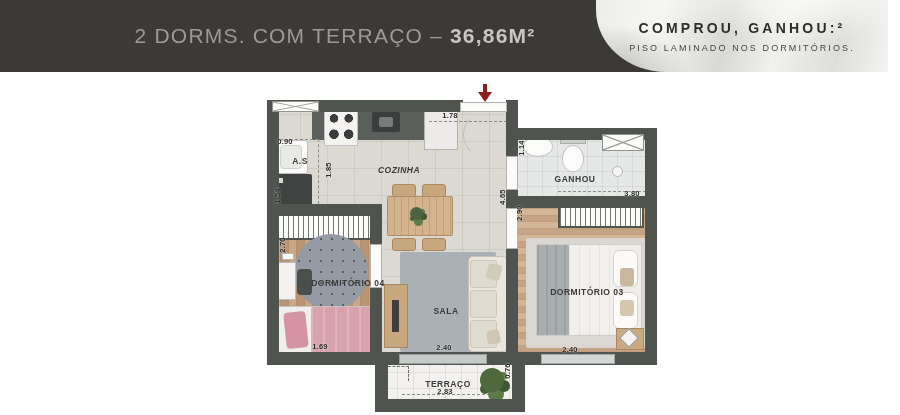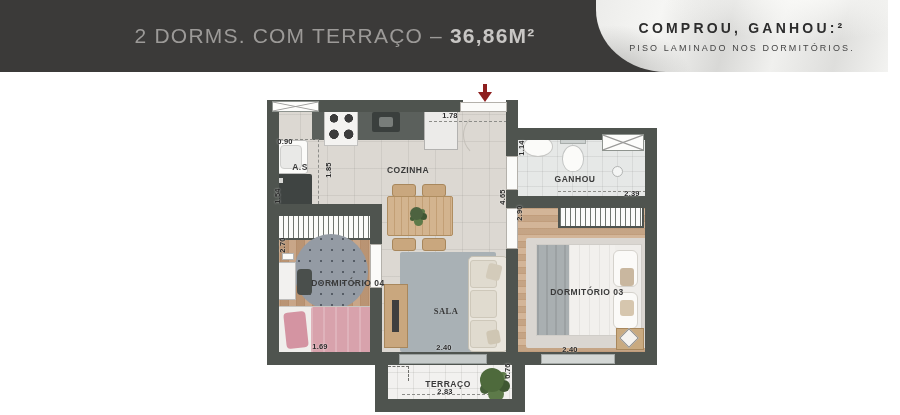--- a/index.html
+++ b/index.html
@@ -187,34 +187,34 @@
     <div class="abs" style="left:399px;top:354px;width:88px;height:10px;background:#c6cbca;border:1px solid #9aa09e;box-sizing:border-box;"></div>
     <div class="abs" style="left:541px;top:354px;width:74px;height:10px;background:#d3d7d5;border:1px solid #a5aaa8;box-sizing:border-box;"></div>
 
     <div class="abs" style="left:477px;top:84px;width:16px;height:19px;">
       <svg width="16" height="19">
           <rect x="6" y="0" width="4" height="9" fill="#8e1f1f"></rect>
           <polygon points="1,8 15,8 8,18" fill="#8e1f1f"></polygon>
         </svg>
     </div>
 
-    <div class="rlabel" style="left:300px;top:167px;">A.S</div>
-    <div class="rlabel" style="left:408px;top:170px;">COZINHA</div>
+    <div class="rlabel" style="left:300px;top:161px;">A.S</div>
+    <div class="rlabel" style="left:399px;top:170px;font-style:italic;">COZINHA</div>
     <div class="rlabel" style="left:575px;top:179px;">GANHOU</div>
     <div class="rlabel" style="left:348px;top:283px;">DORMITÓRIO 04</div>
     <div class="rlabel" style="left:587px;top:292px;">DORMITÓRIO 03</div>
-    <div class="rlabel" style="left:446px;top:311px;font-family:Liberation Serif, serif;">SALA</div>
+    <div class="rlabel" style="left:446px;top:311px;">SALA</div>
     <div class="rlabel" style="left:448px;top:384px;">TERRAÇO</div>
 
     <div class="dim" style="left:285px;top:142px;">0.90</div>
     <div class="dim v" style="left:278px;top:196px;">1.54</div>
     <div class="dim v" style="left:329px;top:170px;">1.85</div>
     <div class="dim" style="left:450px;top:116px;">1.78</div>
     <div class="dim v" style="left:522px;top:148px;">1.14</div>
-    <div class="dim" style="left:632px;top:194px;">2.39</div>
+    <div class="dim" style="left:632px;top:194px;">3.80</div>
     <div class="dim v" style="left:503px;top:197px;">4.65</div>
     <div class="dim v" style="left:520px;top:213px;">2.90</div>
     <div class="dim v" style="left:283px;top:245px;">2.70</div>
     <div class="dim" style="left:320px;top:347px;">1.69</div>
     <div class="dim" style="left:444px;top:348px;">2.40</div>
     <div class="dim" style="left:570px;top:350px;">2.40</div>
     <div class="dim" style="left:445px;top:392px;">2.83</div>
     <div class="dim v" style="left:508px;top:371px;">0.76</div>
   </div>
 </div>

